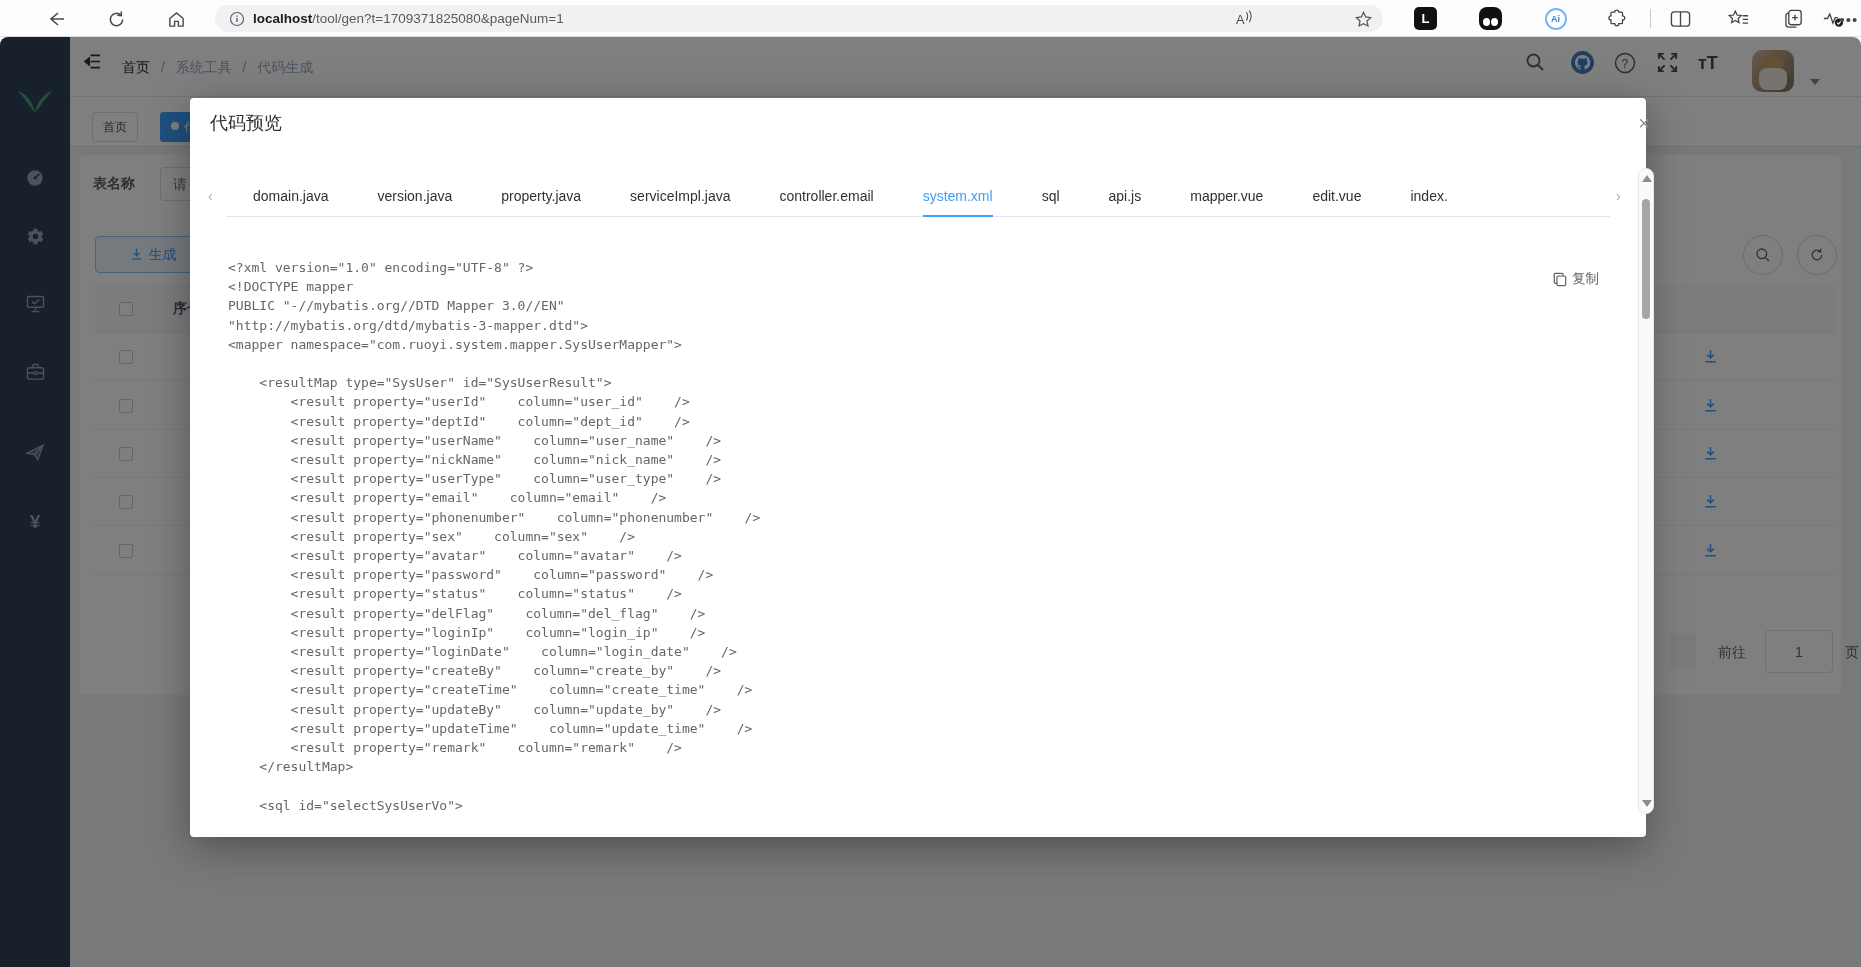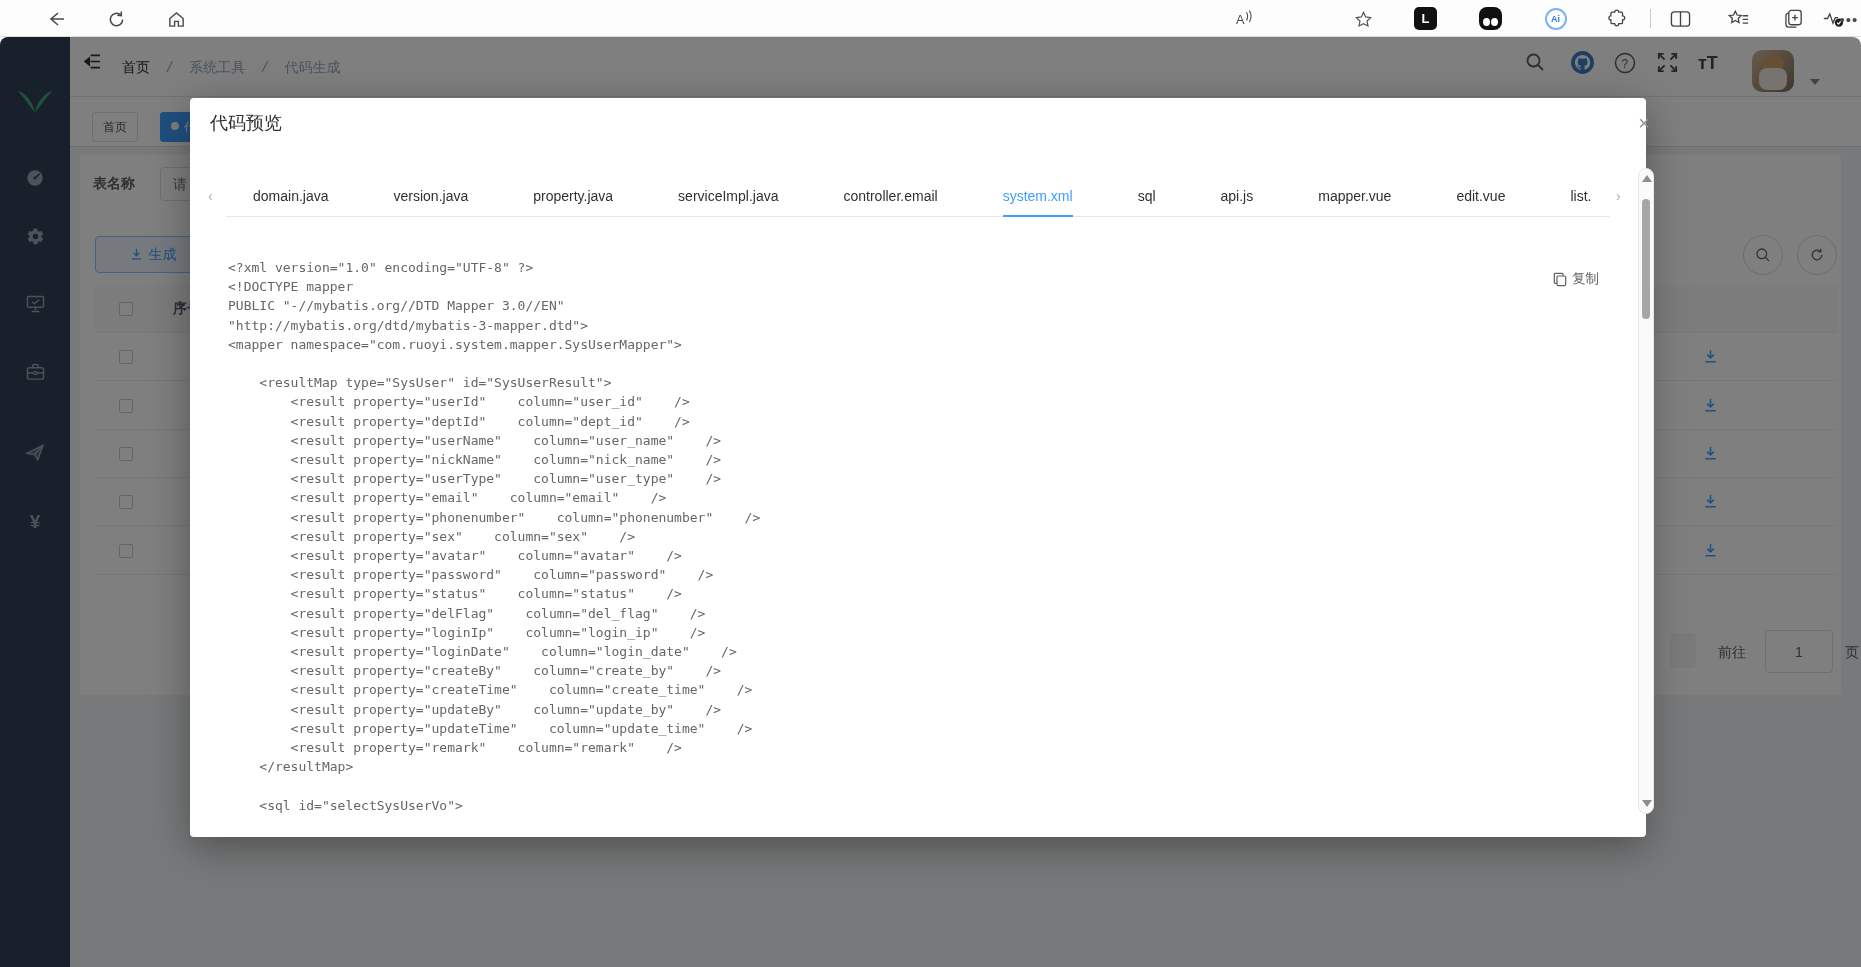--- a/index.html
+++ b/index.html
@@ -40,21 +40,21 @@
   .dl-ic { position:absolute; left:1608px; top:16px; }
   .circ-btn { position:absolute; width:40px; height:40px; border-radius:50%; border:1px solid #d6d8dc; background:#fff; display:flex; align-items:center; justify-content:center; color:#606266; }
   .pg-input { position:absolute; left:1765px; top:593px; width:68px; height:43px; border:1px solid #dcdfe6; border-radius:4px; background:#fff; text-align:center; font-size:14px; color:#606266; font-family:"Liberation Sans",sans-serif; }
   .overlay { position:absolute; inset:0; background:rgba(0,0,0,0.5); border-radius:8px 8px 0 0; }
 
   
   .modal { position:absolute; left:190px; top:98px; width:1456px; height:739px; background:#fff; border-radius:4px; box-shadow:0 10px 40px rgba(0,0,0,.35); z-index:10; }
   .m-title { position:absolute; left:20px; top:13px; font-size:18px; color:#303133; }
   .m-close { position:absolute; left:1442px; top:14px; width:24px; height:24px; font-size:20px; line-height:22px; text-align:center; color:#909399; cursor:pointer; }
   .tabbar { position:absolute; left:36px; top:79px; width:1384px; height:40px; border-bottom:1px solid #e4e7ed; }
-  .tabs { position:absolute; left:27px; top:0; display:flex;gap:16px; }
+  .tabs { position:absolute; left:27px; top:0; display:flex; }
   .tab { height:40px; line-height:38px; font-size:14px; color:#303133; margin-right:49px; white-space:nowrap; cursor:pointer; }
   .tab.active { color:#409eff; border-bottom:2px solid #409eff; }
   .tab-arrow { position:absolute; top:11px; font-size:14px; color:#a8abb2; }
   .copy-btn { position:absolute; left:1363px; top:172px; display:flex; align-items:center; gap:5px; font-size:13.5px; color:#606266; cursor:pointer; }
   .code { position:absolute; left:38px; top:160px; font-family:"DejaVu Sans Mono",monospace; font-size:13px; line-height:19.2px; color:#666; white-space:pre; }
   .mscroll { position:absolute; left:1448px; top:70px; width:16px; height:646px; background:#fafafa; border:1px solid #e8e8e8; border-radius:8px; }
   .mthumb { position:absolute; left:3px; top:30px; width:8px; height:120px; background:#a6a6a6; border-radius:4px; }
   .tri-up { position:absolute; left:3px; top:6px; width:0; height:0; border-left:5px solid transparent; border-right:5px solid transparent; border-bottom:7px solid #8d8d8d; }
   .tri-dn { position:absolute; left:3px; bottom:6px; width:0; height:0; border-left:5px solid transparent; border-right:5px solid transparent; border-top:7px solid #8d8d8d; }
   svg { display:block; }
@@ -73,20 +73,29 @@
         <path d="M16.5 10a6.5 6.5 0 1 1-2-4.7" stroke="#4a4a4a" stroke-width="1.6" fill="none"></path>
         <path d="M15 1.5 L15.1 6 L10.8 5.6" stroke="#4a4a4a" stroke-width="1.6" fill="none"></path>
       </svg>
   </div>
   <div class="chrome-btn" style="left:162px">
     <svg width="19" height="19" viewBox="0 0 20 20">
         <path d="M3 9 L10 3 L17 9 V17 H12 V12 H8 V17 H3 Z" stroke="#4a4a4a" stroke-width="1.5" fill="none"></path>
       </svg>
   </div>
 
+  <div class="url-pill">
+    <span style="margin-left:14px">
+      <svg width="16" height="16" viewBox="0 0 16 16">
+          <circle cx="8" cy="8" r="6.5" stroke="#5f6368" fill="none" stroke-width="1.2"></circle>
+          <path d="M8 7 V11 M8 4.6 V5.8" stroke="#5f6368" stroke-width="1.4"></path>
+        </svg>
+    </span>
+    <span class="url-text"><b class="url-host">localhost</b><span class="url-path">/tool/gen?t=1709371825080&amp;pageNum=1</span></span>
+  </div>
 
   <div class="chrome-btn" style="left:1231px">
     <svg width="20" height="18" viewBox="0 0 22 18">
         <text x="1" y="14" font-size="14" fill="#4a4a4a" font-family="Liberation Sans">A</text>
         <path d="M14 4 q3 5 0 10 M17.5 2 q4.5 7 0 14" transform="translate(0,-2) scale(0.9)" stroke="#4a4a4a" stroke-width="1.3" fill="none"></path>
       </svg>
   </div>
   <div class="chrome-btn" style="left:1349px">
     <svg width="19" height="19" viewBox="0 0 20 20">
         <path d="M10 2.5 L12.3 7.3 L17.5 8 L13.7 11.6 L14.7 16.8 L10 14.3 L5.3 16.8 L6.3 11.6 L2.5 8 L7.7 7.3 Z" stroke="#555" stroke-width="1.3" fill="none"></path>
@@ -191,21 +200,21 @@
         <span>¥</span>
       </div>
   </div>
 
   <div class="navbar">
     <div class="abs" style="left:14px; top:17px;">
       <svg width="17" height="15" viewBox="0 0 18 16">
           <path d="M7 1.5 H17 M7 8 H17 M7 14.5 H17 M1 8 L5.5 4.5 V11.5 Z" stroke="#303133" stroke-width="1.8" fill="#303133"></path>
         </svg>
     </div>
-    <div class="abs crumb" style="left:52px; top:22px;font-family:Liberation Mono, monospace;">
+    <div class="abs crumb" style="left:52px; top:22px;">
       <span style="color:#303133">首页</span>
       <span style="color:#97a8be; margin:0 7px;">/</span>
       <span style="color:#97a8be">系统工具</span>
       <span style="color:#97a8be; margin:0 7px;">/</span>
       <span style="color:#97a8be">代码生成</span>
     </div>
 
     <div class="hdr-ic" style="left:1455px; top:15px;">
       <svg width="20" height="20" viewBox="0 0 20 20">
           <circle cx="8.5" cy="8.5" r="6" stroke="#5a5e66" stroke-width="1.8" fill="none"></circle>
@@ -333,21 +342,21 @@
       <span class="tab">domain.java</span>
       <span class="tab">version.java</span>
       <span class="tab">property.java</span>
       <span class="tab">serviceImpl.java</span>
       <span class="tab">controller.email</span>
       <span class="tab active">system.xml</span>
       <span class="tab">sql</span>
       <span class="tab">api.js</span>
       <span class="tab">mapper.vue</span>
       <span class="tab">edit.vue</span>
-      <span class="tab">list.</span>
+      <span class="tab">index.</span>
     </div>
     <span class="tab-arrow" style="left:1390px">›</span>
   </div>
 
   <div class="copy-btn">
     <svg width="14" height="15" viewBox="0 0 16 17">
         <rect x="4.5" y="4.5" width="10" height="11" rx="1.5" stroke="#606266" stroke-width="1.4" fill="#fff"></rect>
         <path d="M11.5 4.5 V2.5 A1 1 0 0 0 10.5 1.5 H2.5 A1 1 0 0 0 1.5 2.5 V12 A1 1 0 0 0 2.5 13 H4.5" stroke="#606266" stroke-width="1.4" fill="none"></path>
       </svg>
     <span>复制</span>

